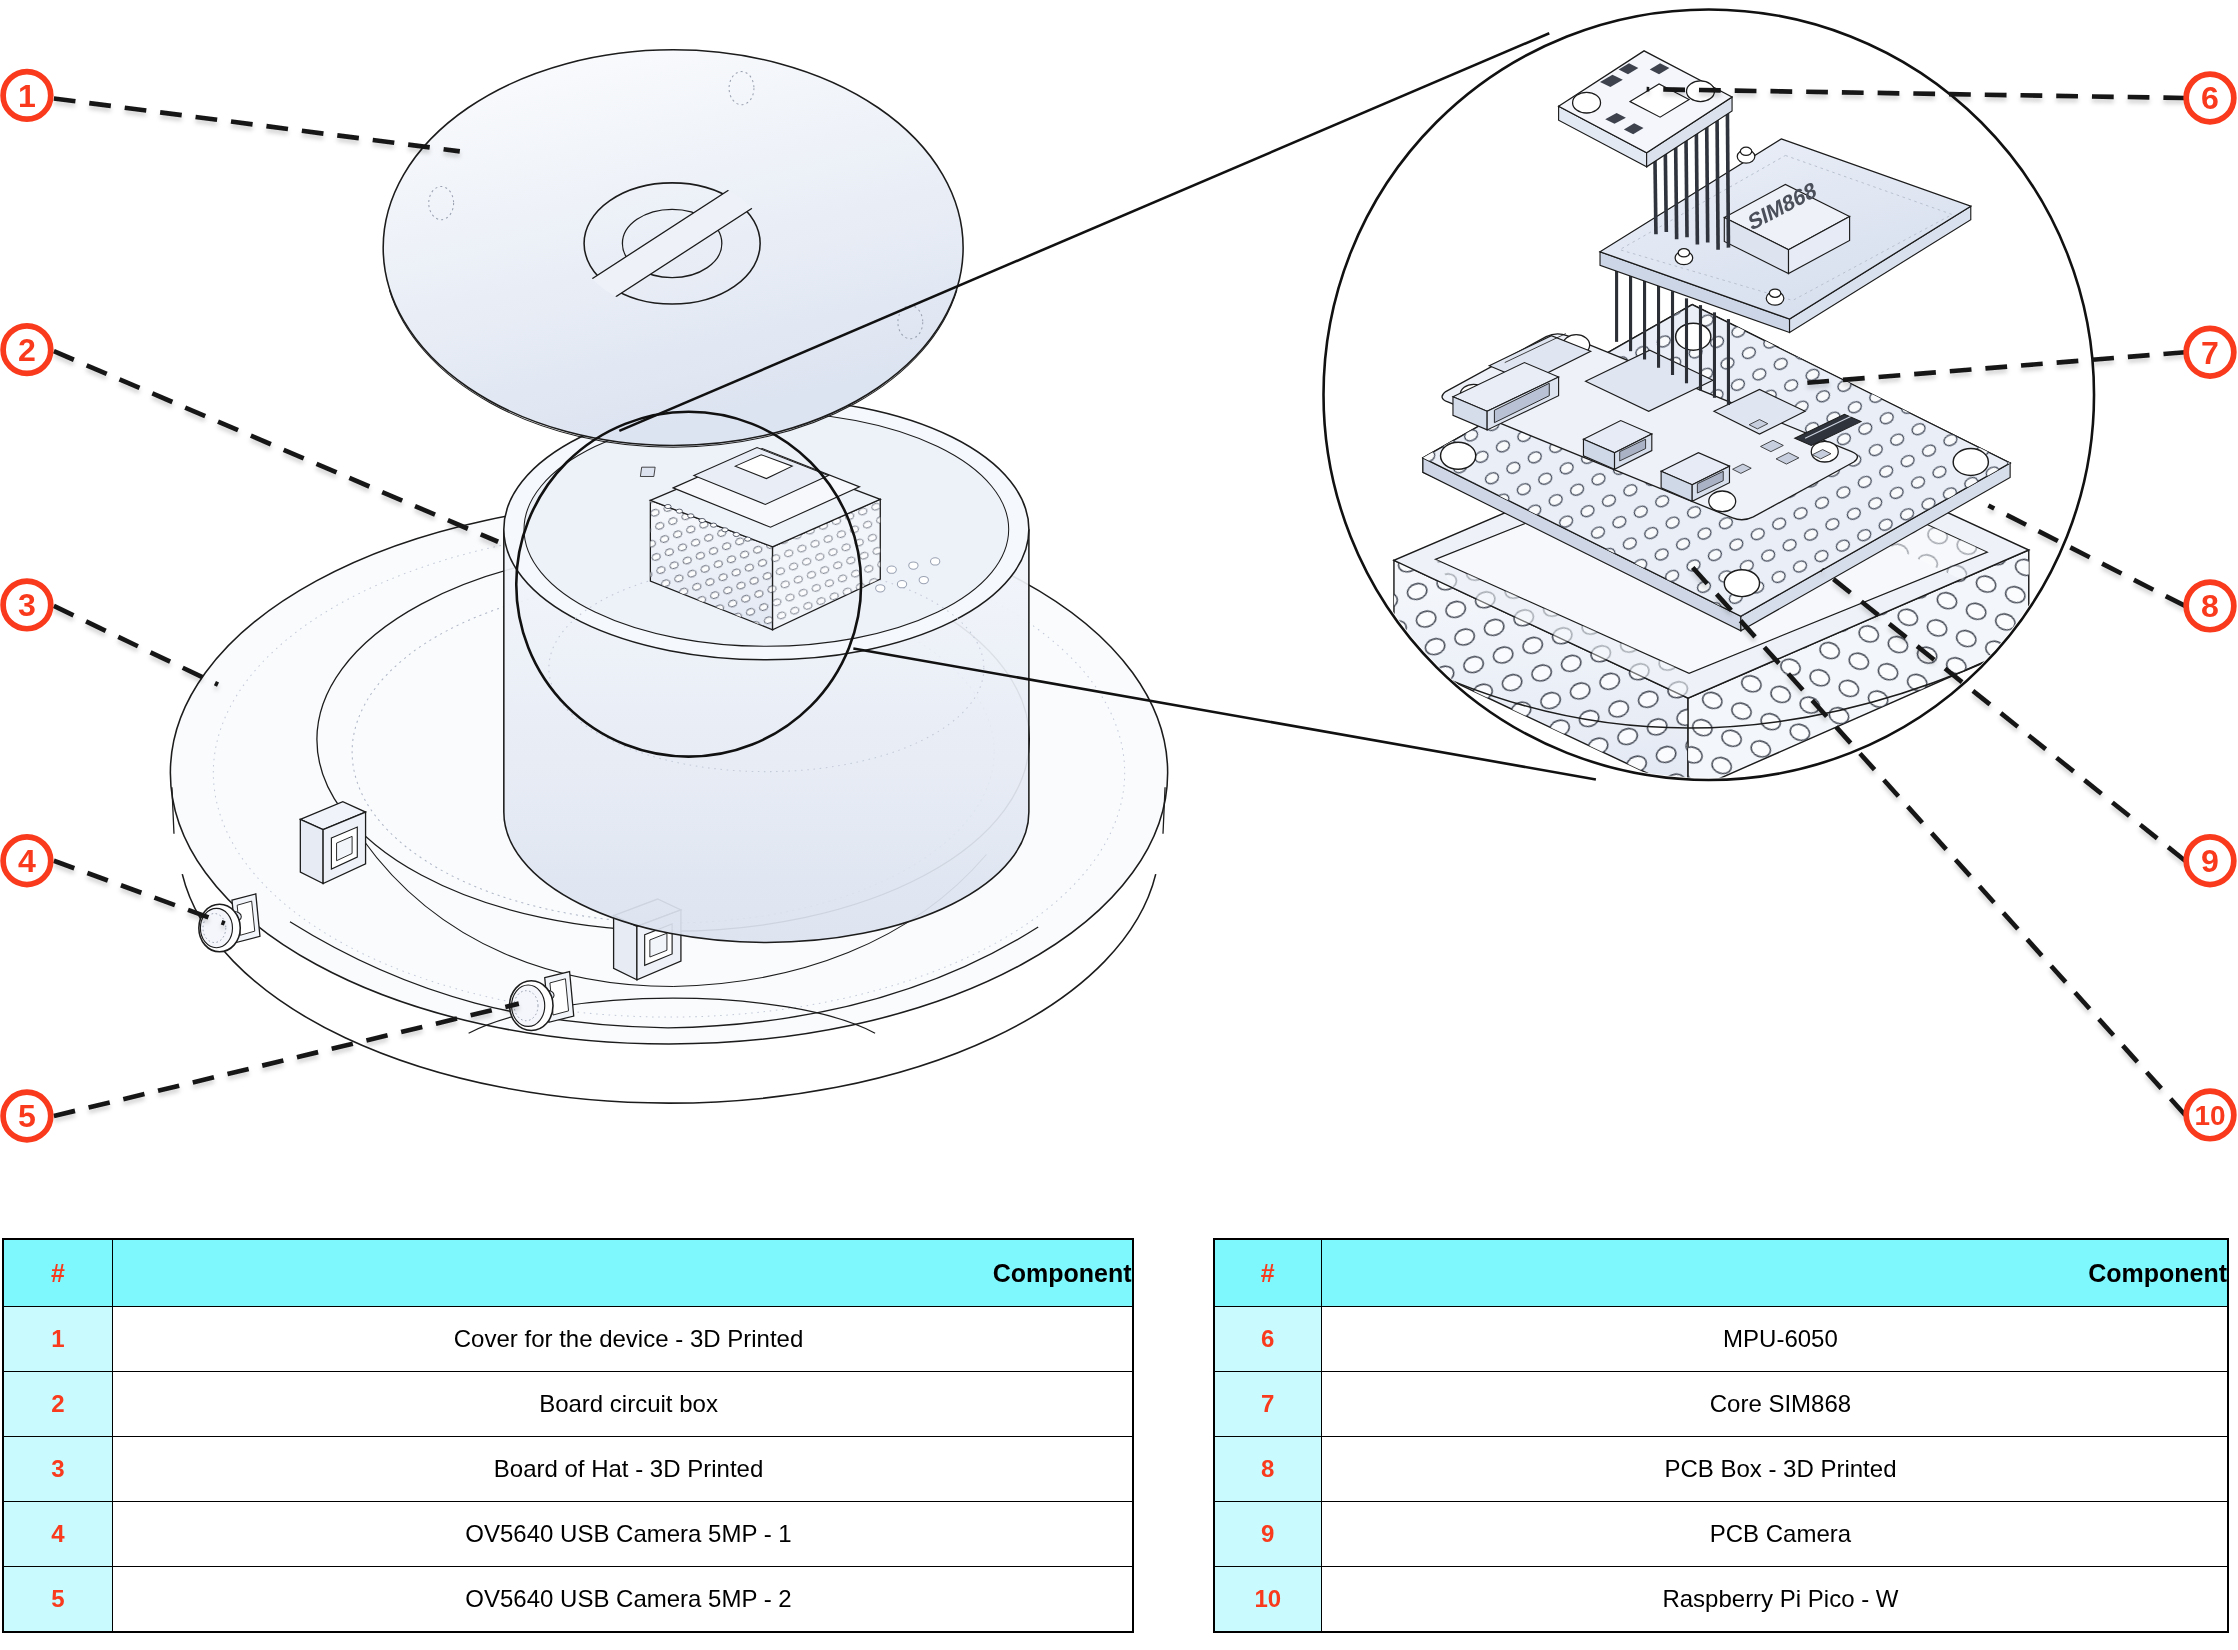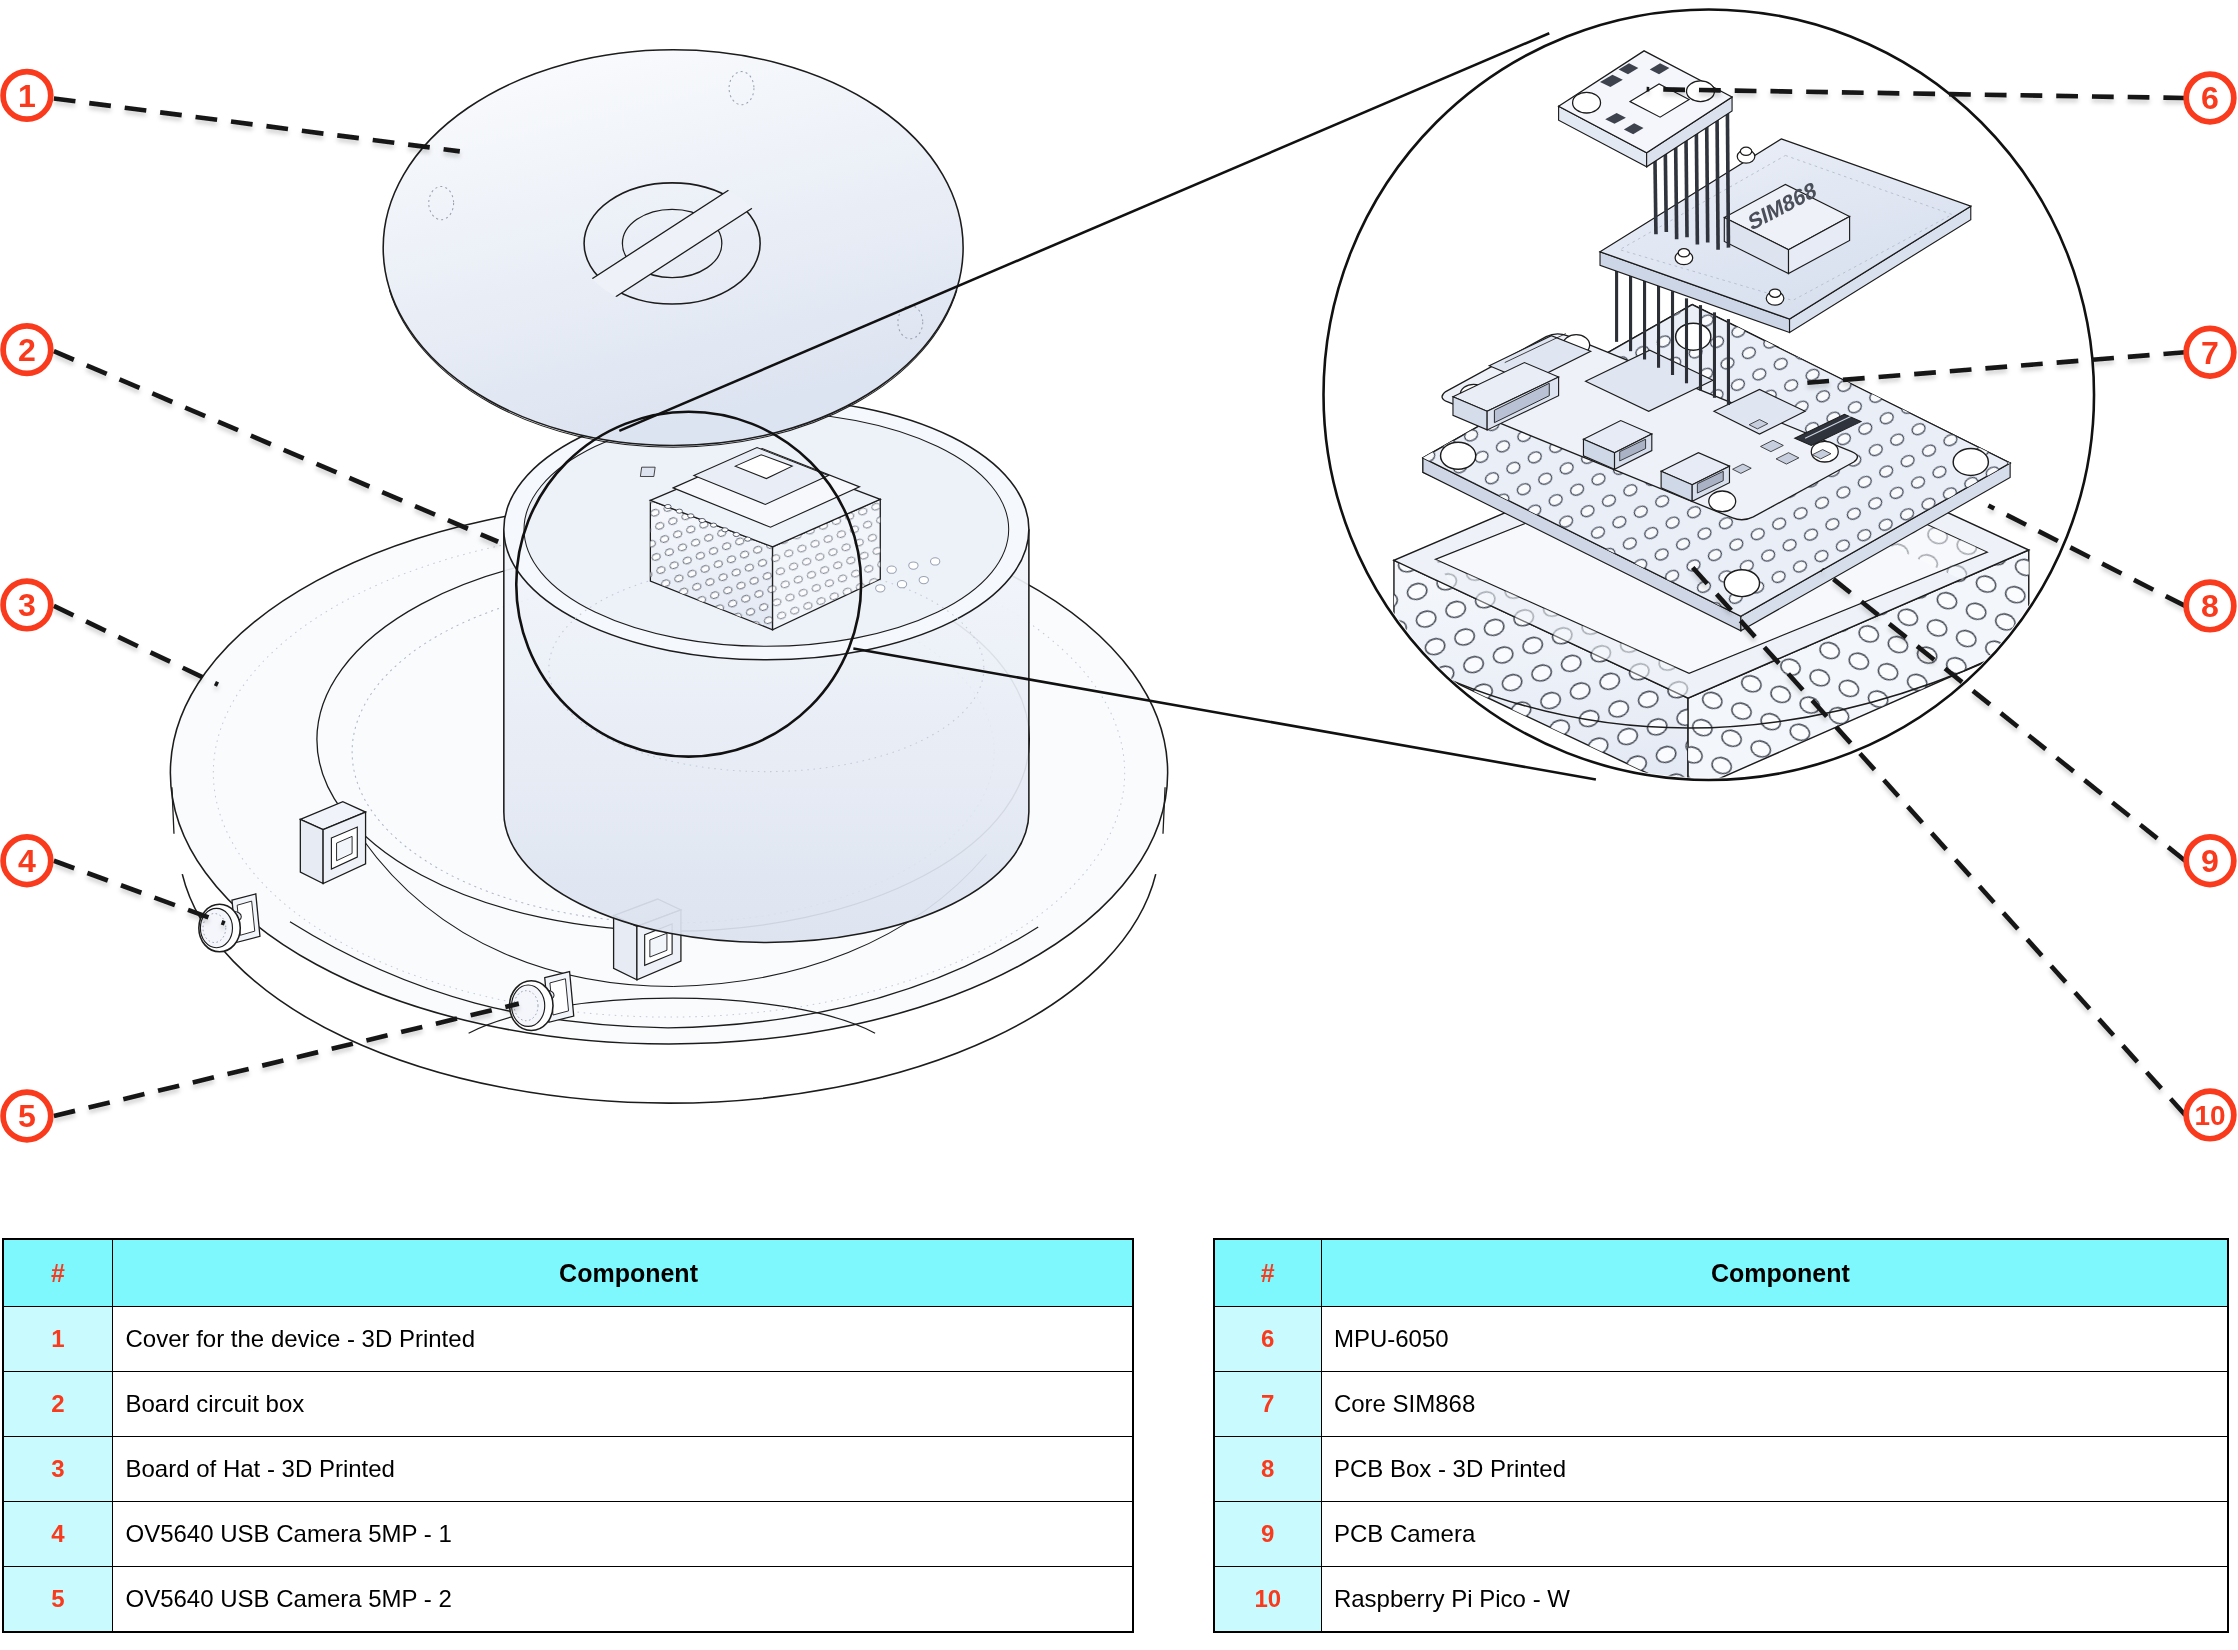--- a/index.html
+++ b/index.html
@@ -22,23 +22,23 @@
   }
   .callout text.two-digit{font-size:54px;}
   
   .ctable{
     position:absolute;border-collapse:collapse;table-layout:fixed;
     font-family:"Liberation Sans",sans-serif;font-size:24px;color:#000;
     background:#fff;
   }
   .ctable td,.ctable th{border:1.6px solid #000;vertical-align:middle;overflow:hidden;white-space:nowrap;}
   .ctable{border:2.1px solid #000;}
-  .ctable th{height:66px;background:var(--tbl-header-bg);font-size:25px;text-align:center;padding:0 0 0 12.4px;}
+  .ctable th{height:66px;background:var(--tbl-header-bg);font-size:25px;text-align:right;padding:0 0 0 12.4px;}
   .ctable th.numcol{color:var(--accent);text-align:center;padding:0;}
-  .ctable td{height:64px;padding:0 0 0 12.4px;}
+  .ctable td{height:64px;padding:0 0 0 12.4px;text-align:center;}
   .ctable td.numcol{
     background:var(--tbl-num-bg);color:var(--accent);font-weight:bold;
     text-align:center;padding:0;
   }
   .tbl-left{left:1.6px;top:1238px;width:1132px;}
   .tbl-right{left:1213px;top:1238px;width:1016px;}
   .tbl-left col.c-num{width:110px;}
   .tbl-right col.c-num{width:107px;}
 </style>
 </head>

